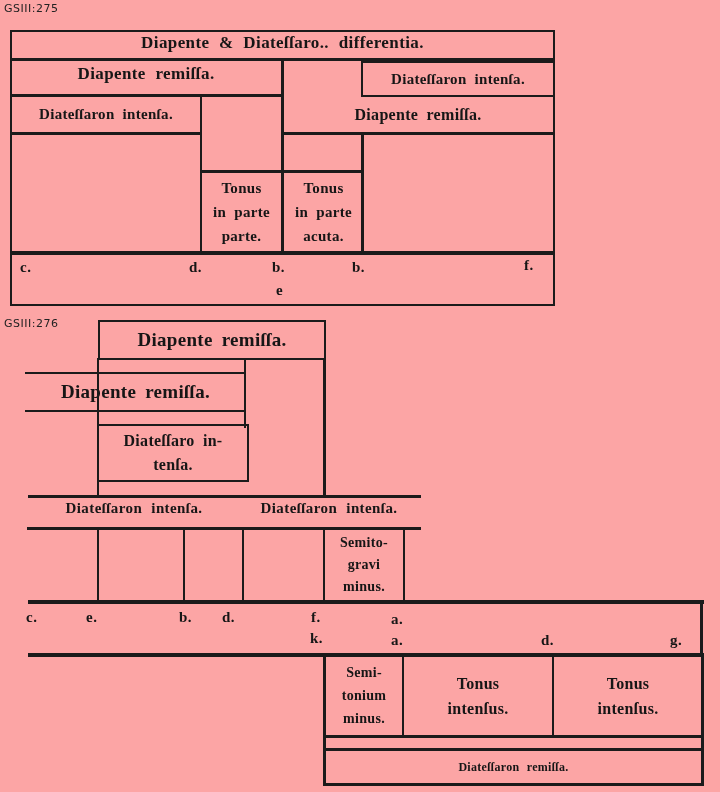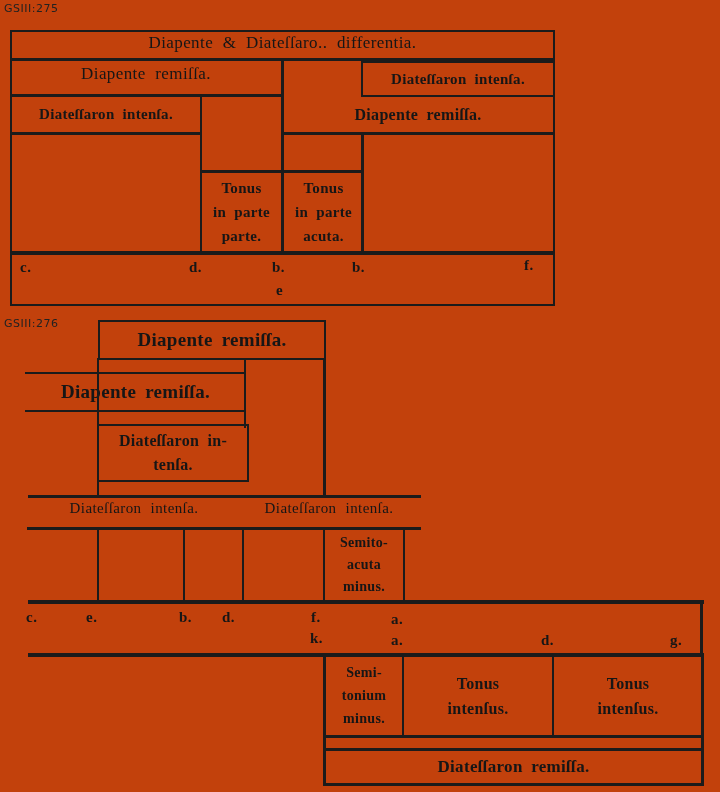--- a/index.html
+++ b/index.html
@@ -1,21 +1,21 @@
 <!DOCTYPE html>
 <html><head>
 <meta charset="utf-8">
 <style>
   html,body{margin:0;padding:0;background:#e8e8e8;}
-  .page{position:relative;width:720px;height:792px;background:#c2410c;
+  .page{position:relative;width:720px;height:792px;background:#fca5a5;
         font-family:"Liberation Serif",serif;color:#161616;overflow:hidden;}
   .ln{position:absolute;background:#1b1b1b;}
   .box{position:absolute;border:2px solid #1b1b1b;box-sizing:border-box;background:transparent;}
   .box3{position:absolute;border:3px solid #1b1b1b;box-sizing:border-box;}
-  .t{position:absolute;text-align:center;font-weight:normal;word-spacing:5px;letter-spacing:.4px;white-space:nowrap;}
+  .t{position:absolute;text-align:center;font-weight:bold;word-spacing:5px;letter-spacing:.4px;white-space:nowrap;}
   .cell{position:absolute;display:flex;flex-direction:column;align-items:center;justify-content:center;
         text-align:center;font-weight:bold;word-spacing:4px;letter-spacing:.3px;box-sizing:border-box;}
   .letter{position:absolute;font-weight:bold;font-size:15px;letter-spacing:.5px;}
   .figlabel{position:absolute;font-family:"DejaVu Sans",sans-serif;font-size:11px;font-weight:normal;
             color:#222;letter-spacing:.5px;}
 </style>
 </head>
 <body>
 
 <div class="page">
@@ -63,40 +63,40 @@
 
   <div class="box" style="left:98px;top:320px;width:228px;height:40px;"></div>
   <div class="cell" style="left:98px;top:320px;width:228px;height:40px;font-size:19px;">Diapente remiſſa.</div>
 
   <div class="box" style="left:25px;top:372px;width:221px;height:40px;border-left:none;"></div>
   <div class="cell" style="left:25px;top:372px;width:221px;height:40px;font-size:19px;">Diapente remiſſa.</div>
   <div class="ln" style="left:244px;top:358px;width:2px;height:70px;"></div>
 
   <div class="box" style="left:97px;top:424px;width:152px;height:58px;"></div>
   <div class="cell" style="left:97px;top:424px;width:152px;height:58px;font-size:16px;line-height:24px;">
-    <span>Diateſſaron in-</span>
+    <span>Diateſſaro in-</span>
     <span>tenſa.</span>
   </div>
 
   <div class="ln" style="left:97px;top:358px;width:2px;height:140px;"></div>
   <div class="ln" style="left:323px;top:358px;width:3px;height:140px;"></div>
 
   <div class="ln" style="left:28px;top:495px;width:393px;height:3px;"></div>
   <div class="ln" style="left:27px;top:527px;width:394px;height:3px;"></div>
   <div class="t" style="left:45px;top:500px;width:178px;font-size:15px;">Diateſſaron intenſa.</div>
   <div class="t" style="left:237px;top:500px;width:184px;font-size:15px;">Diateſſaron intenſa.</div>
 
   <div class="ln" style="left:97px;top:530px;width:2px;height:70px;"></div>
   <div class="ln" style="left:183px;top:530px;width:2px;height:70px;"></div>
   <div class="ln" style="left:242px;top:530px;width:2px;height:70px;"></div>
   <div class="ln" style="left:323px;top:530px;width:2px;height:70px;"></div>
   <div class="ln" style="left:403px;top:530px;width:2px;height:70px;"></div>
   <div class="cell" style="left:325px;top:531px;width:78px;height:68px;font-size:14px;line-height:22px;">
     <span>Semito-</span>
-    <span>acuta</span>
+    <span>gravi</span>
     <span>minus.</span>
   </div>
 
   <div class="ln" style="left:28px;top:600px;width:676px;height:4px;"></div>
 
   <div class="letter" style="left:26px;top:609px;">c.</div>
   <div class="letter" style="left:86px;top:609px;">e.</div>
   <div class="letter" style="left:179px;top:609px;">b.</div>
   <div class="letter" style="left:222px;top:609px;">d.</div>
   <div class="letter" style="left:311px;top:609px;">f.</div>
@@ -122,15 +122,15 @@
     <span>minus.</span>
   </div>
   <div class="cell" style="left:404px;top:656px;width:148px;height:79px;font-size:16px;line-height:25px;">
     <span>Tonus</span>
     <span>intenſus.</span>
   </div>
   <div class="cell" style="left:554px;top:656px;width:148px;height:79px;font-size:16px;line-height:25px;">
     <span>Tonus</span>
     <span>intenſus.</span>
   </div>
-  <div class="cell" style="left:326px;top:751px;width:375px;height:32px;font-size:17px;">Diateſſaron remiſſa.</div>
+  <div class="cell" style="left:326px;top:751px;width:375px;height:32px;font-size:12px;">Diateſſaron remiſſa.</div>
 
 </div>
 
 </body></html>

